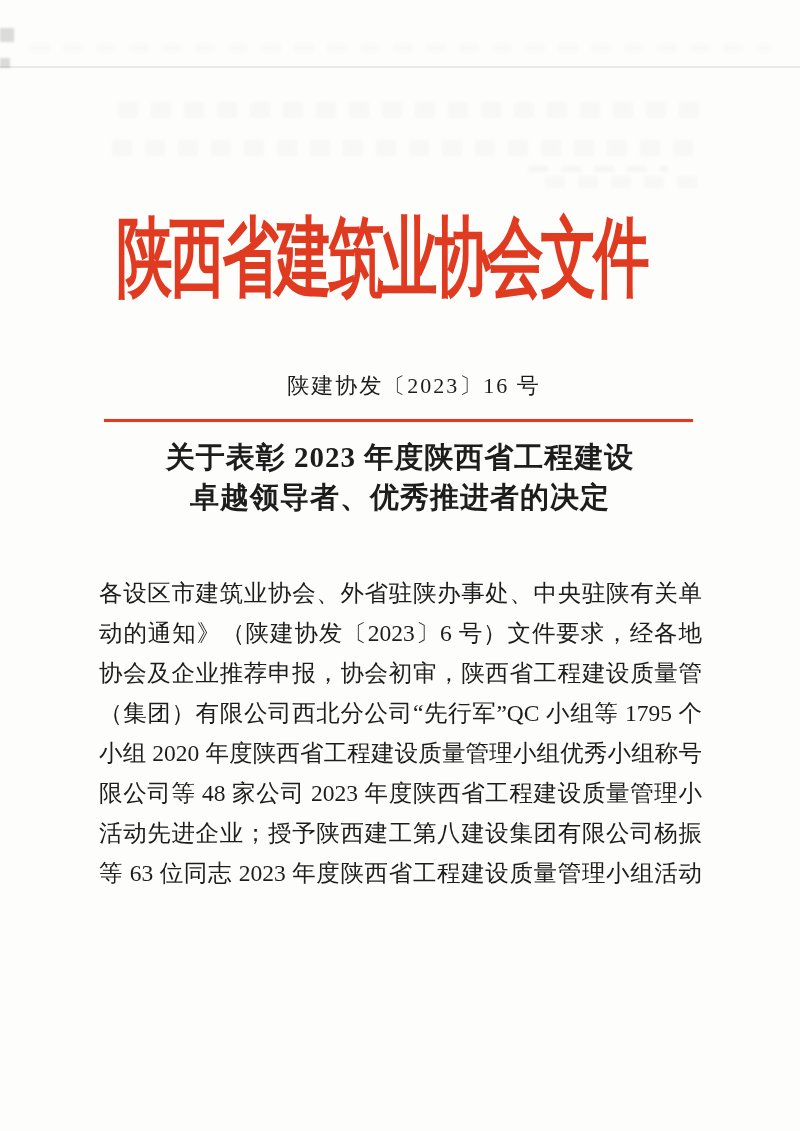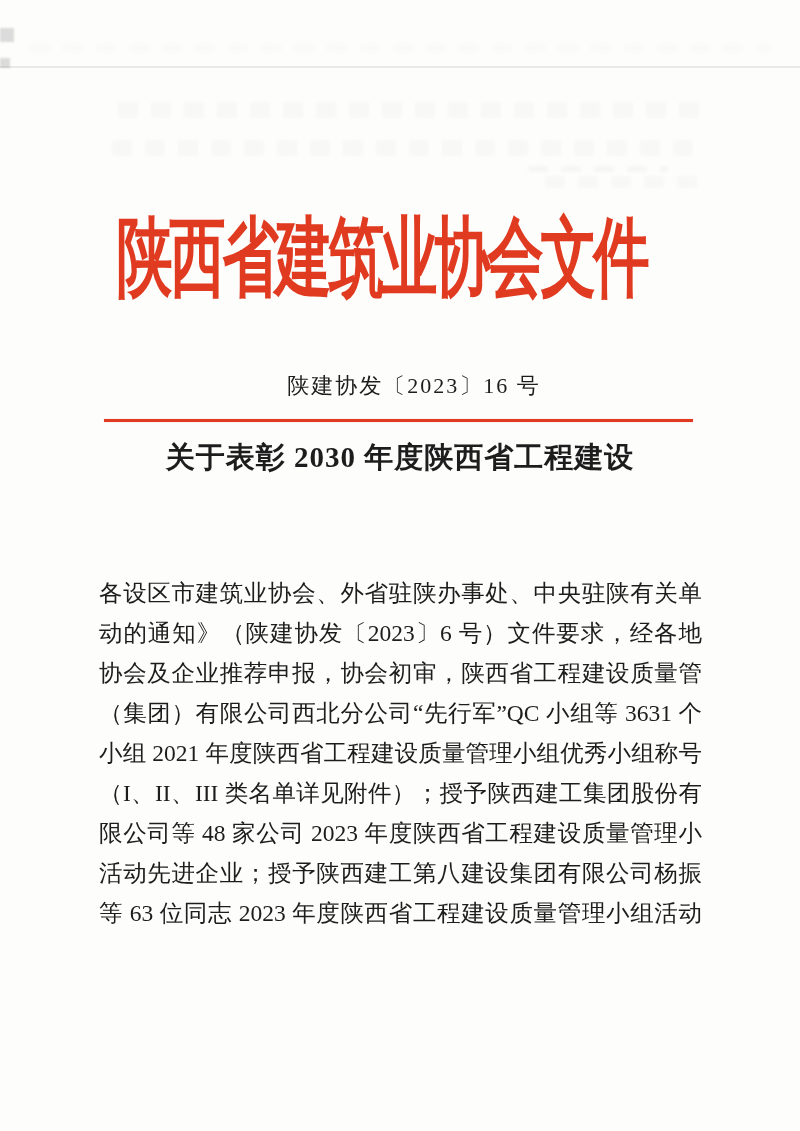--- a/index.html
+++ b/index.html
@@ -72,28 +72,28 @@
 
   <div class="masthead-wrap">
     <span class="masthead">陕西省建筑业协会文件</span>
   </div>
 
   <div class="doc-number">陕建协发〔2023〕16 号</div>
 
   <div class="red-rule"></div>
 
   <div class="doc-title">
-    <div>关于表彰 2030 年度陕西省工程建设</div>
+    <div>关于表彰 2023 年度陕西省工程建设</div>
+    <div>卓越领导者、优秀推进者的决定</div>
   </div>
 
   <div class="body-text">
     <div class="bl jl">各设区市建筑业协会、外省驻陕办事处、中央驻陕有关单位、</div>
     <div class="bl jl">动的通知》（陕建协发〔2023〕6 号）文件要求，经各地区</div>
     <div class="bl jl">协会及企业推荐申报，协会初审，陕西省工程建设质量管理</div>
-    <div class="bl jl">（集团）有限公司西北分公司“先行军”QC 小组等 3631 个</div>
-    <div class="bl jl">小组 2021 年度陕西省工程建设质量管理小组优秀小组称号</div>
-    <div class="bl jl">（I、II、III 类名单详见附件）；授予陕西建工集团股份有</div>
+    <div class="bl jl">（集团）有限公司西北分公司“先行军”QC 小组等 1795 个</div>
+    <div class="bl jl">小组 2020 年度陕西省工程建设质量管理小组优秀小组称号</div>
     <div class="bl jl">限公司等 48 家公司 2023 年度陕西省工程建设质量管理小组</div>
     <div class="bl jl">活动先进企业；授予陕西建工第八建设集团有限公司杨振潮</div>
     <div class="bl jl">等 63 位同志 2023 年度陕西省工程建设质量管理小组活动卓</div>
   </div>
 
 </div>
 
 </body></html>

